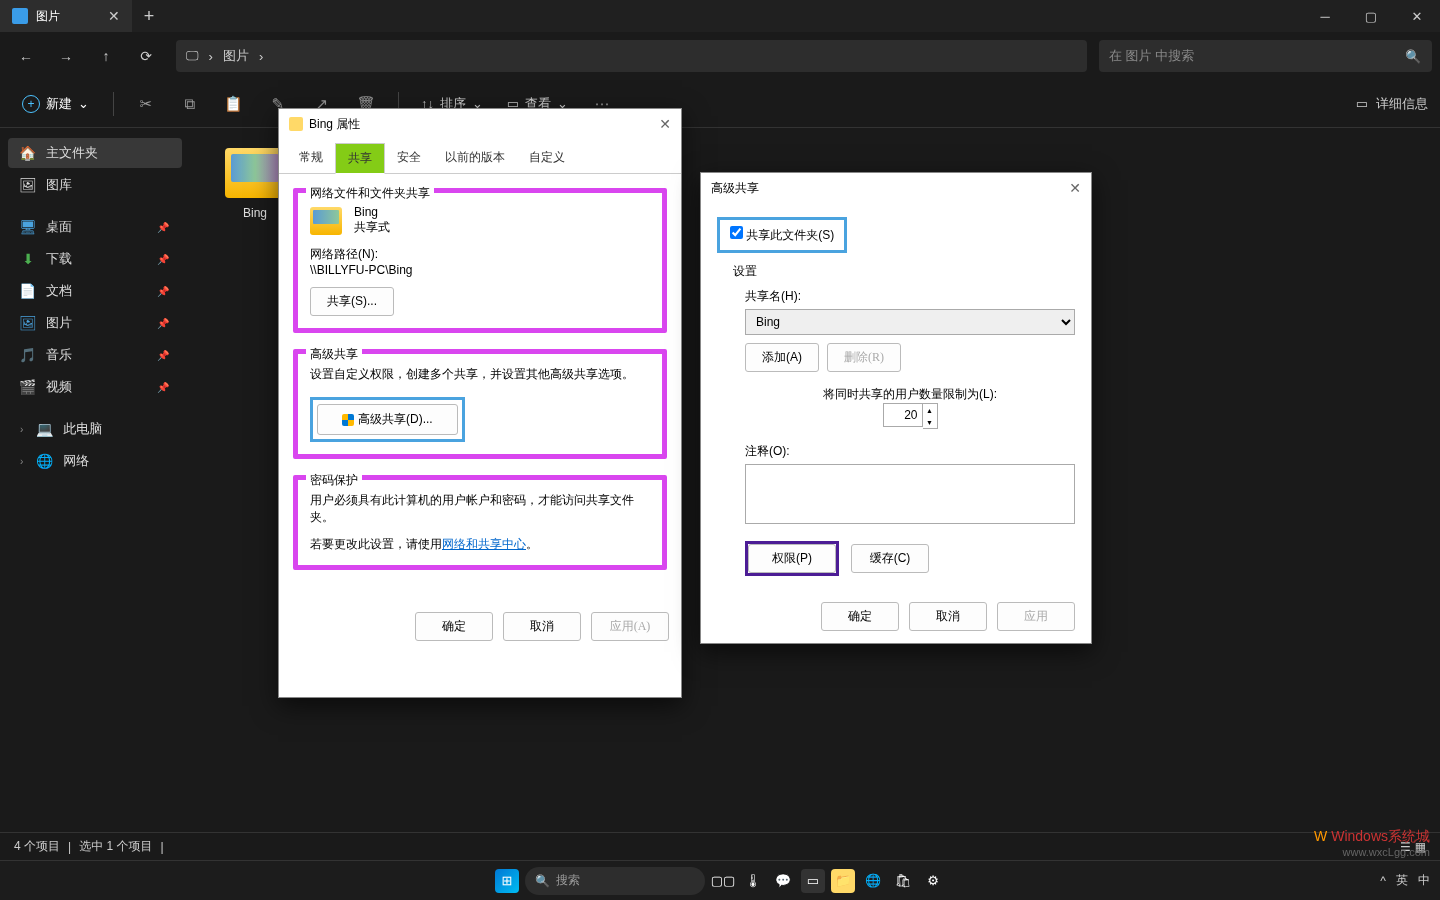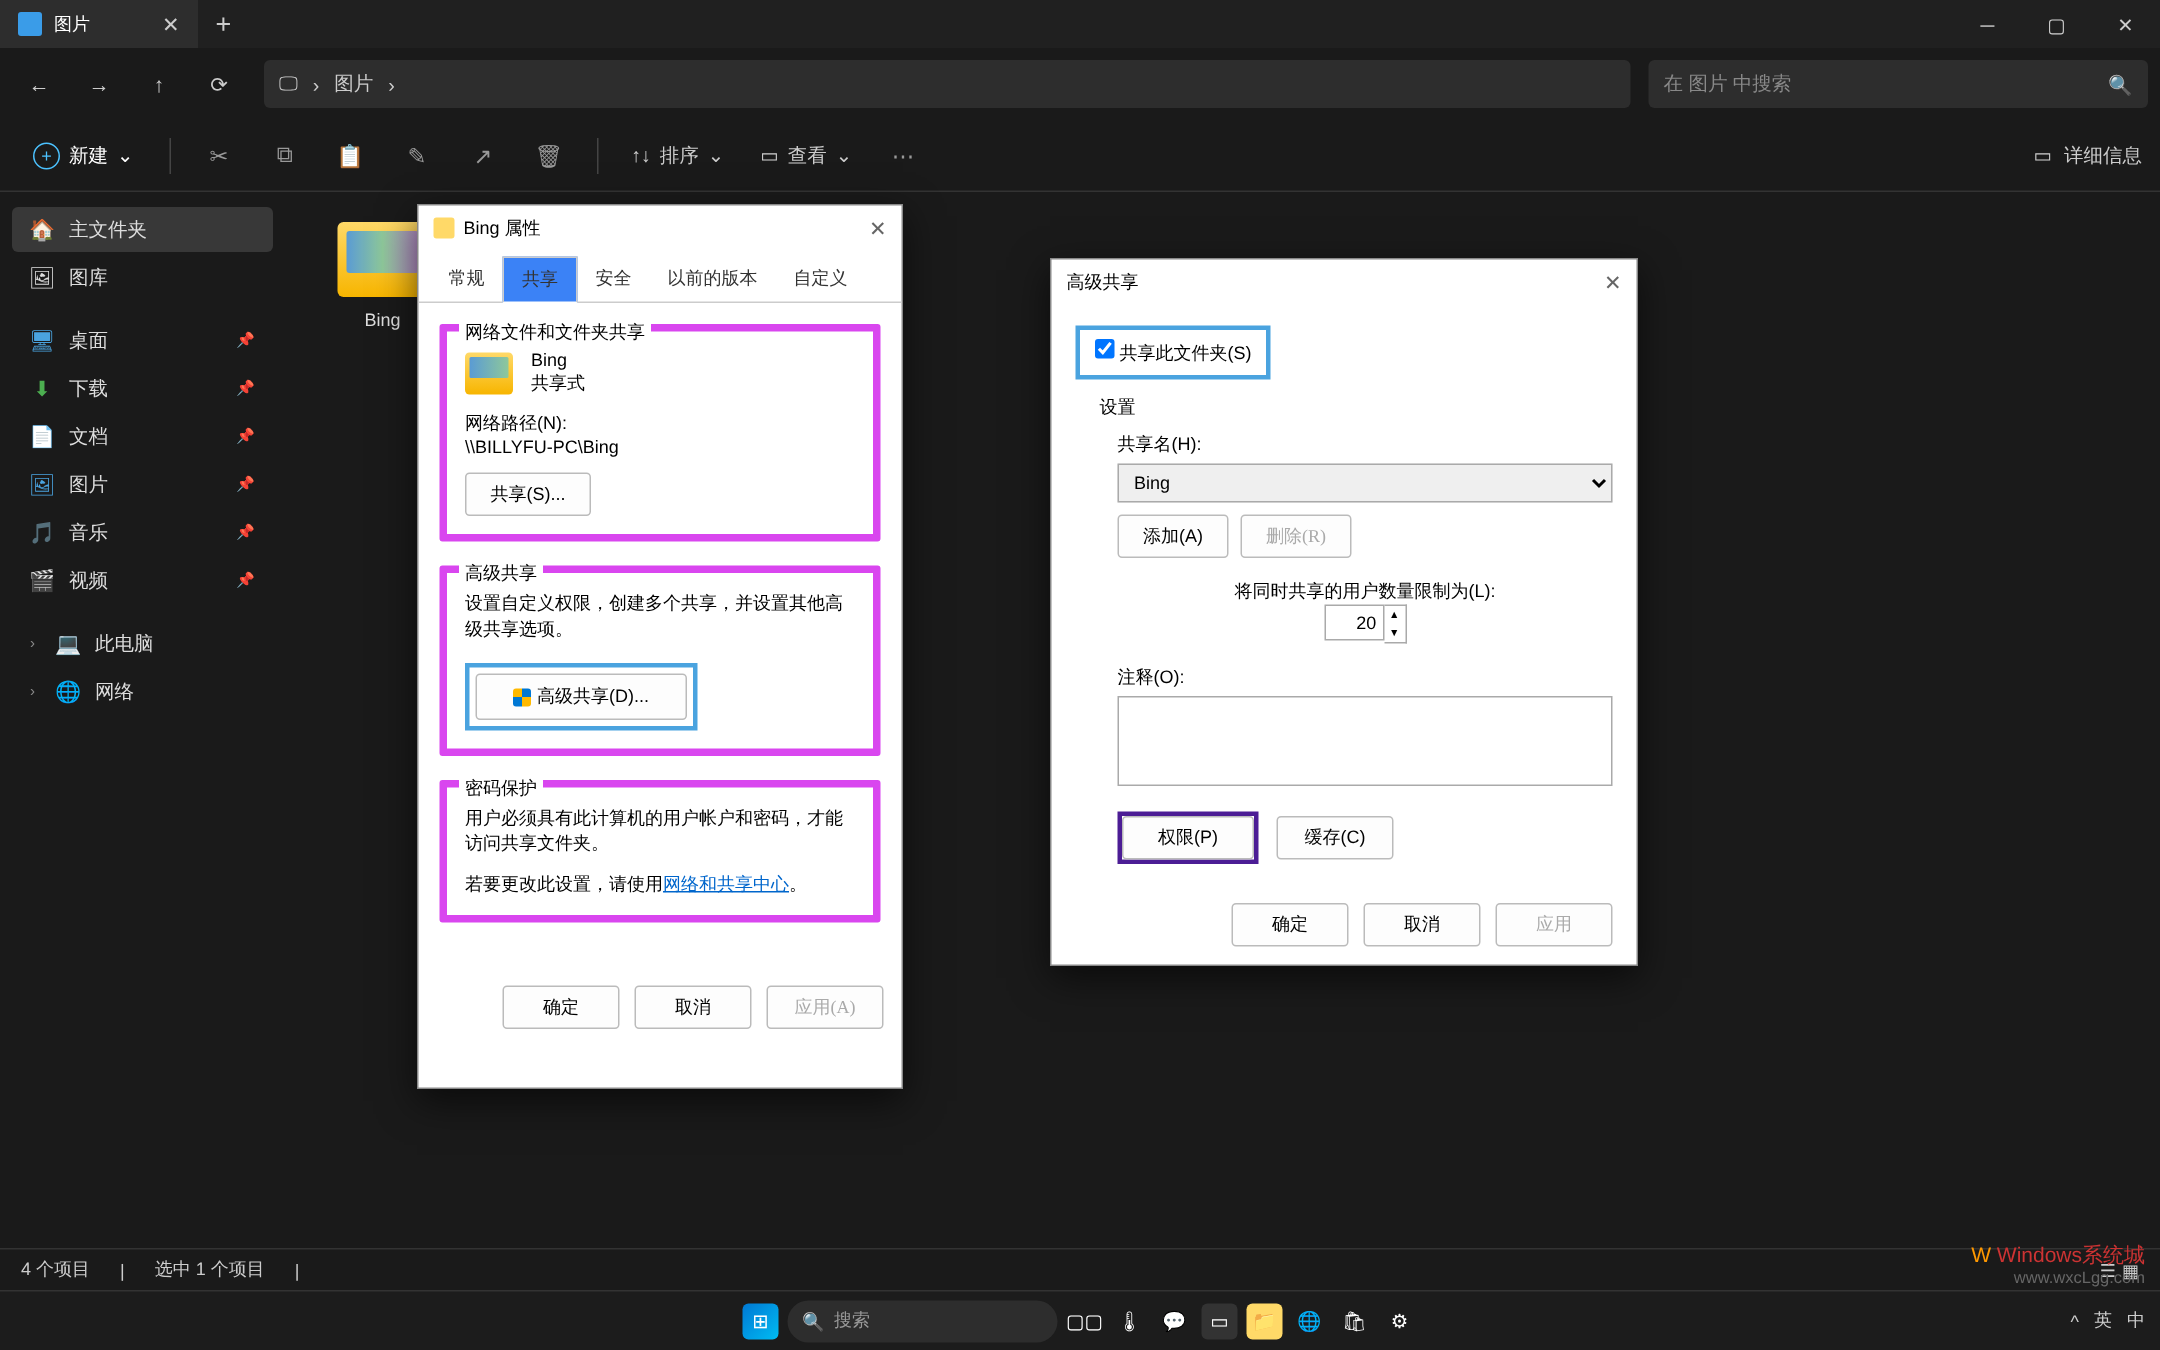--- a/index.html
+++ b/index.html
@@ -39,37 +39,37 @@
 .sb-pin { margin-left: auto; color: #777; font-size: 10px; }
 .sb-sep { height: 8px; }
 .sb-expand { color: #888; font-size: 10px; margin-right: 4px; }
 
 .content { flex: 1; background: #1a1a1a; padding: 20px; }
 .folder-item { width: 90px; text-align: center; color: #ddd; font-size: 12px; }
 .folder-icon { width: 60px; height: 50px; background: linear-gradient(#ffd968, #f7b500); border-radius: 4px; margin: 0 auto 8px; position: relative; }
 .folder-thumb { position: absolute; top: 6px; left: 6px; right: 6px; height: 28px; background: linear-gradient(90deg,#5a9bd4,#8ec89a,#b68dc7); border-radius: 2px; }
 
 
-.statusbar { height: 28px; background: #1a1a1a; border-top: 1px solid #333; display: flex; align-items: center; padding: 0 14px; color: #ccc; font-size: 12px; gap: 20px; }
+.statusbar { height: 28px; background: #1a1a1a; border-top: 1px solid #333; display: flex; align-items: center; padding: 0 14px; color: #ccc; font-size: 12px; gap: 8px; }
 .sb-right { margin-left: auto; display: flex; gap: 4px; }
 
 
 .taskbar { height: 40px; background: #1c1c1c; display: flex; align-items: center; justify-content: center; gap: 6px; border-top: 1px solid #333; position: relative; }
 .task-icon { width: 24px; height: 24px; border-radius: 4px; display: flex; align-items: center; justify-content: center; color: #fff; font-size: 13px; }
 .task-search { width: 180px; height: 28px; background: #2d2d2d; border-radius: 14px; display: flex; align-items: center; padding: 0 10px; color: #999; font-size: 12px; gap: 6px; }
 .tray { position: absolute; right: 10px; display: flex; align-items: center; gap: 10px; color: #ccc; font-size: 12px; }
 
 
 .dialog { position: absolute; background: #fff; border: 1px solid #888; box-shadow: 0 8px 24px rgba(0,0,0,0.6); font-size: 12px; color: #000; }
 .dlg-title { height: 30px; display: flex; align-items: center; padding: 0 10px; gap: 6px; }
 .dlg-title-icon { width: 14px; height: 14px; background: #ffd968; border-radius: 2px; }
 .dlg-close { margin-left: auto; color: #666; font-size: 14px; }
 .dlg-tabs { display: flex; border-bottom: 1px solid #ccc; padding: 0 8px; margin-top: 4px; }
 .dlg-tab { padding: 6px 12px; font-size: 12px; color: #333; }
-.dlg-tab.active { border: 1px solid #ccc; border-bottom: 1px solid #fff; background: #3b82f6; margin-bottom: -1px; }
+.dlg-tab.active { border: 1px solid #ccc; border-bottom: 1px solid #fff; background: #84cc16; margin-bottom: -1px; }
 .dlg-body { padding: 14px; }
 .dlg-group { border: 5px solid #d946ef; border-radius: 2px; padding: 12px; margin-bottom: 16px; position: relative; }
 .dlg-group-title { position: absolute; top: -8px; left: 8px; background: #fff; padding: 0 4px; font-size: 12px; }
 .dlg-folder-row { display: flex; gap: 12px; align-items: center; margin-bottom: 10px; }
 .dlg-folder-icon { width: 32px; height: 28px; background: linear-gradient(#ffd968,#f7b500); border-radius: 3px; position: relative; }
 .dlg-folder-thumb { position: absolute; top: 3px; left: 3px; right: 3px; height: 14px; background: linear-gradient(90deg,#5a9bd4,#8ec89a); border-radius: 1px; }
 .dlg-btn { border: 1px solid #bbb; background: #fdfdfd; padding: 5px 16px; border-radius: 3px; font-size: 12px; }
 .dlg-btn.disabled { color: #aaa; font-family: Liberation Serif, serif; }
 .dlg-highlight { border: 3px solid #4aa3df; padding: 4px; display: inline-block; }
 .dlg-link { color: #0066cc; text-decoration: underline; }
@@ -246,21 +246,21 @@
   <div class="task-icon">🌐</div>
   <div class="task-icon">🛍</div>
   <div class="task-icon">⚙</div>
   <div class="tray">
     <span>^</span>
     <span>英</span>
     <span>中</span>
   </div>
 </div>
 
-<div class="dialog" style="left:278px; top:136px; width:324px; height:590px;">
+<div class="dialog" style="left:278px; top:108px; width:404px; height:590px;">
   <div class="dlg-title">
     <span class="dlg-title-icon"></span>
     <span>Bing 属性</span>
     <span class="dlg-close">✕</span>
   </div>
   <div class="dlg-tabs">
     <div class="dlg-tab">常规</div>
     <div class="dlg-tab active">共享</div>
     <div class="dlg-tab">安全</div>
     <div class="dlg-tab">以前的版本</div>

